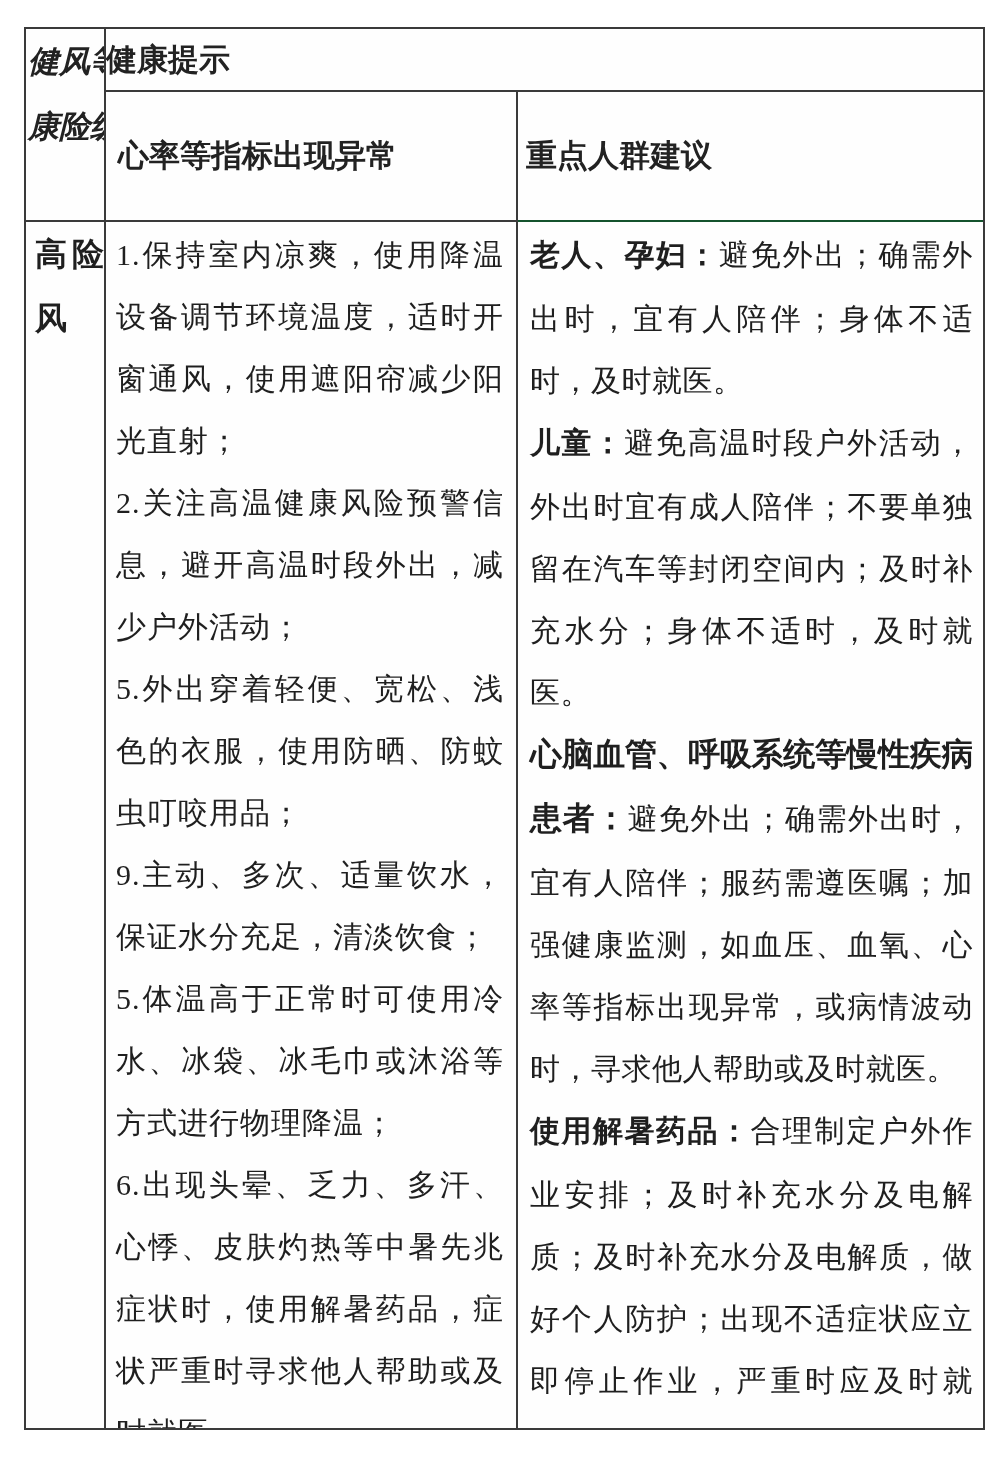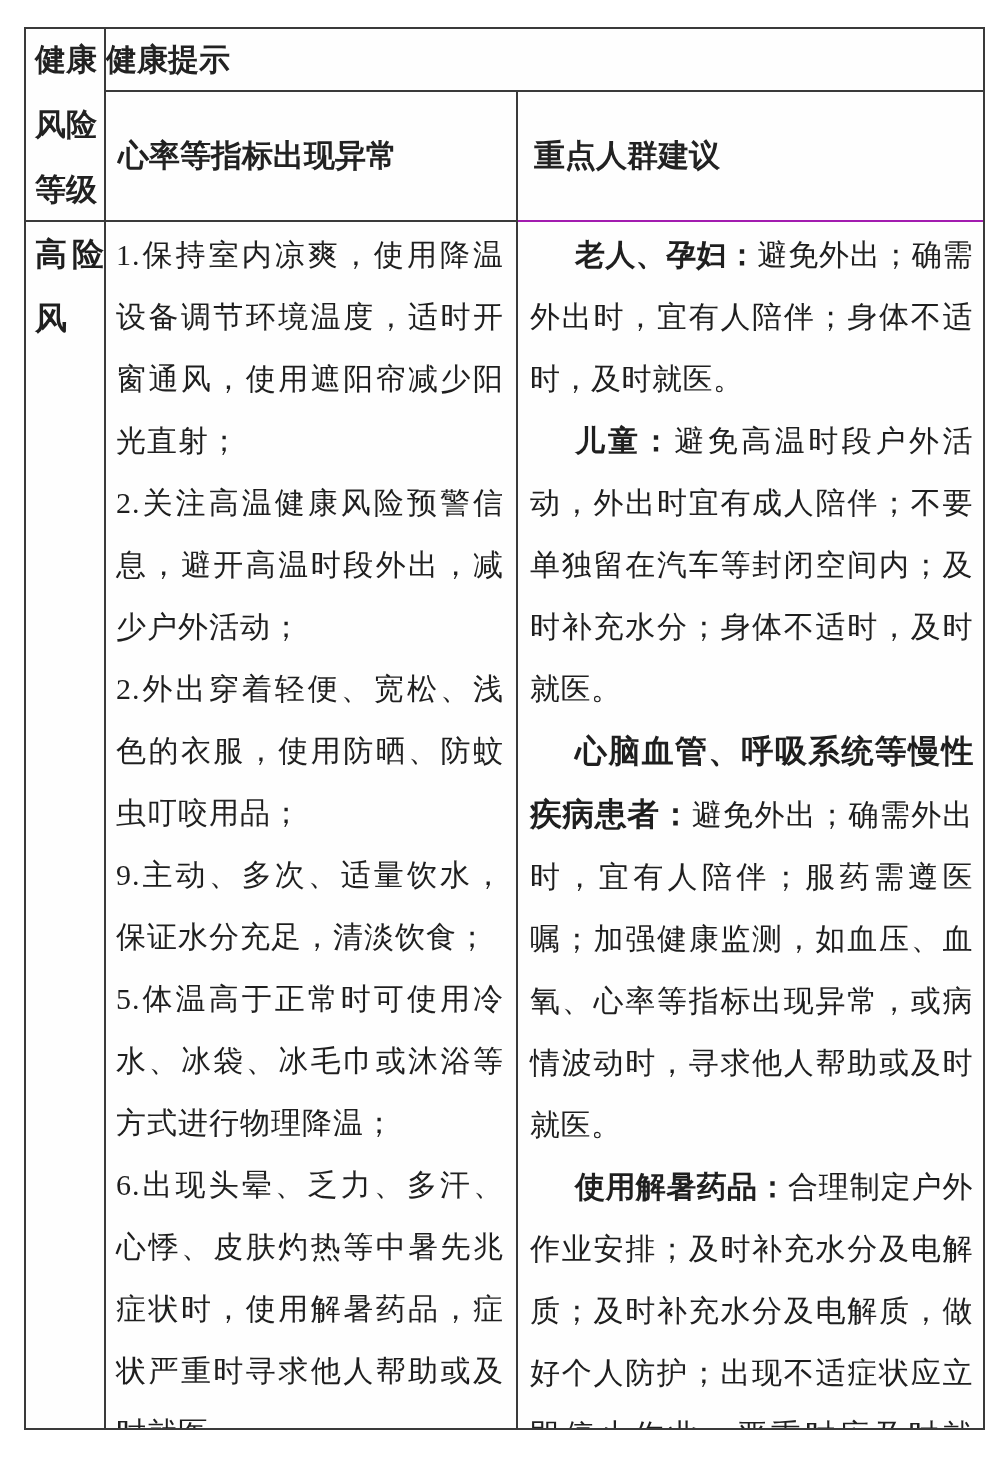--- a/index.html
+++ b/index.html
@@ -37,48 +37,49 @@
     font-weight: bold;
     font-size: 31px;
     color: #222222;
   }
   .cell-risk-header {
     grid-column: 1;
     grid-row: 1 / 3;
     border-right: 2px solid #3a3a3a;
     border-bottom: 2px solid #3a3a3a;
     display: flex;
-    flex-direction: column;
+    flex-direction: row;
     justify-content: center;
-    padding-left: 9px;
+    padding-left: 19px;
     line-height: 65px;
+    font-style: italic;
   }
   .cell-tips-header {
     grid-column: 2 / 4;
     grid-row: 1;
     border-bottom: 2px solid #3a3a3a;
     display: flex;
     align-items: center;
   }
   .cell-general-header {
     grid-column: 2;
     grid-row: 2;
     border-right: 2px solid #3a3a3a;
     border-bottom: 2px solid #3a3a3a;
     display: flex;
     align-items: center;
     padding-left: 12px;
   }
   .cell-key-header {
     grid-column: 3;
     grid-row: 2;
-    border-bottom: 2px solid #a21caf;
+    border-bottom: 2px solid #14532d;
     display: flex;
     align-items: center;
-    padding-left: 16px;
+    padding-left: 8px;
   }
   
   .cell-risk-level {
     grid-column: 1;
     grid-row: 3;
     border-right: 2px solid #3a3a3a;
     display: flex;
     flex-direction: row;
     justify-content: center;
     padding-left: 9px;
@@ -104,23 +105,22 @@
     font-size: 30px;
     line-height: 62px;
     text-align: justify;
     letter-spacing: 1px;
   }
   .cell-key-body .key-group {
     letter-spacing: 0.5px;
   }
   .group-label {
     font-weight: bold;
-    font-family: Liberation Serif, serif;
+    font-family: Liberation Mono, monospace;
     letter-spacing: 0;
-    margin-left: 45px;
   }
   
   .key-group:nth-child(3) .group-label {
     font-size: 32px;
     letter-spacing: -0.5px;
   }
 </style>
 </head>
 <body>
 
@@ -144,21 +144,21 @@
   </div>
 
   <div class="cell cell-risk-level">
     <div>高风</div>
     <div>险</div>
   </div>
 
   <div class="cell cell-general-body body-text">
     <p>1.保持室内凉爽，使用降温设备调节环境温度，适时开窗通风，使用遮阳帘减少阳光直射；</p>
     <p>2.关注高温健康风险预警信息，避开高温时段外出，减少户外活动；</p>
-    <p>2.外出穿着轻便、宽松、浅色的衣服，使用防晒、防蚊虫叮咬用品；</p>
+    <p>5.外出穿着轻便、宽松、浅色的衣服，使用防晒、防蚊虫叮咬用品；</p>
     <p>9.主动、多次、适量饮水，保证水分充足，清淡饮食；</p>
     <p>5.体温高于正常时可使用冷水、冰袋、冰毛巾或沐浴等方式进行物理降温；</p>
     <p>6.出现头晕、乏力、多汗、心悸、皮肤灼热等中暑先兆症状时，使用解暑药品，症状严重时寻求他人帮助或及时就医。</p>
   </div>
 
   <div class="cell cell-key-body">
     <p class="key-group">
       <span class="group-label">老人、孕妇：</span><span>避免外出；确需外出时，宜有人陪伴；身体不适时，及时就医。</span>
     </p>
     <p class="key-group">

